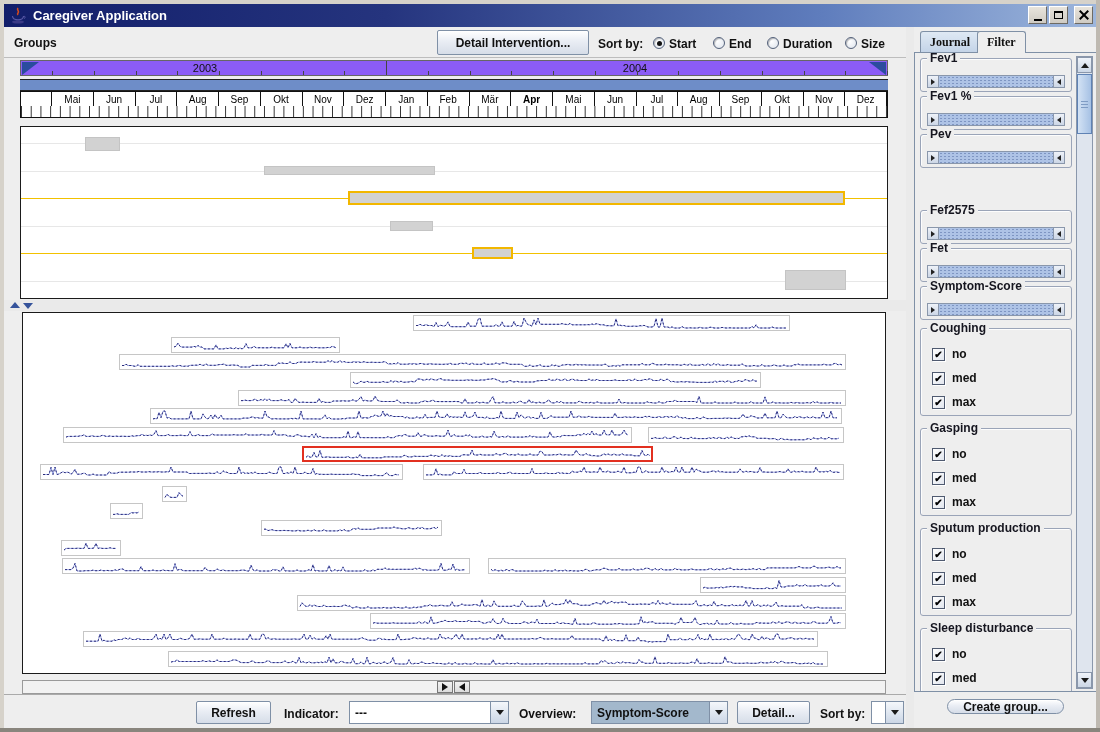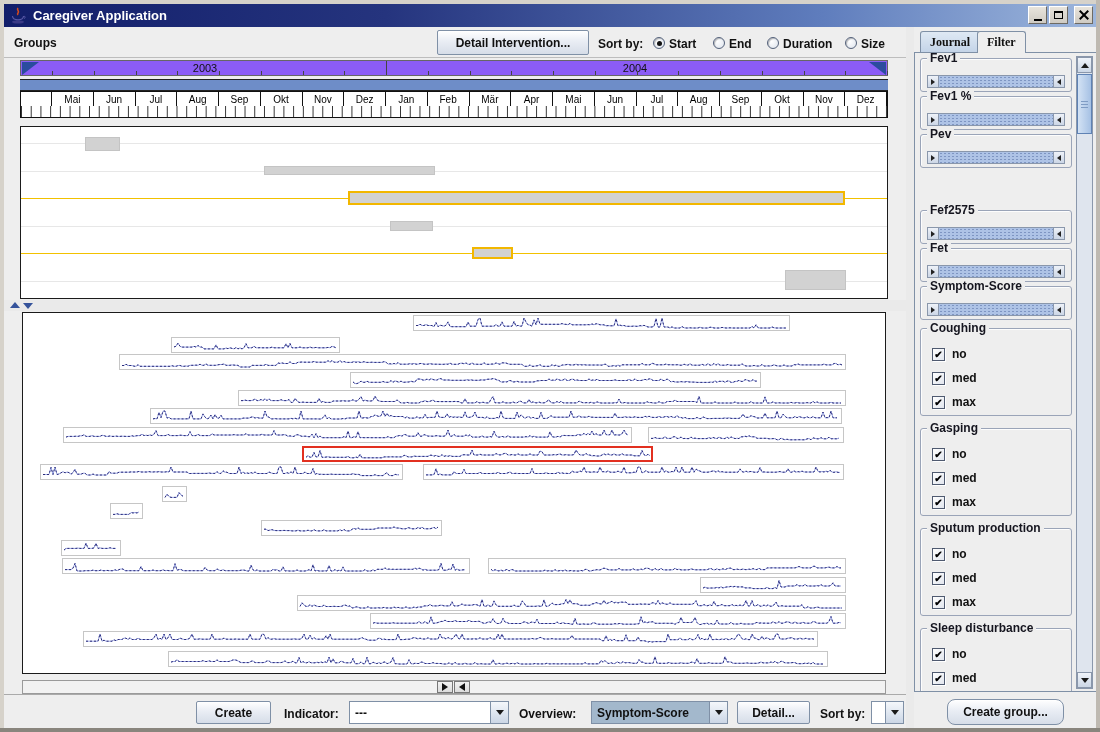--- a/index.html
+++ b/index.html
@@ -157,21 +157,21 @@
       <div class="mcell" style="width: 41.75px;">Jun</div>
       <div class="mcell" style="width: 41.75px;">Jul</div>
       <div class="mcell" style="width: 41.75px;">Aug</div>
       <div class="mcell" style="width: 41.75px;">Sep</div>
       <div class="mcell" style="width: 41.75px;">Okt</div>
       <div class="mcell" style="width: 41.75px;">Nov</div>
       <div class="mcell" style="width: 41.75px;">Dez</div>
       <div class="mcell" style="width: 41.75px;">Jan</div>
       <div class="mcell" style="width: 41.75px;">Feb</div>
       <div class="mcell" style="width: 41.75px;">Mär</div>
-      <div class="mcell" style="width: 41.75px;">Apr</div>
+      <div class="mcell" style="width: 41.75px; font-weight: bold;">Apr</div>
       <div class="mcell" style="width: 41.75px;">Mai</div>
       <div class="mcell" style="width: 41.75px;">Jun</div>
       <div class="mcell" style="width: 41.75px;">Jul</div>
       <div class="mcell" style="width: 41.75px;">Aug</div>
       <div class="mcell" style="width: 41.75px;">Sep</div>
       <div class="mcell" style="width: 41.75px;">Okt</div>
       <div class="mcell" style="width: 41.75px;">Nov</div>
       <div class="mcell" style="width: 41.75px;">Dez</div>
     </div>
   <div class="tl-weeks"></div>
@@ -294,21 +294,21 @@
   <div class="hstrip"></div>
   <span class="stripbtn" style="left:437px;">
       <span class="tr-r"></span>
     </span>
   <span class="stripbtn" style="left:454px;">
       <span class="tr-l"></span>
     </span>
 
   
   <div class="bottombar"></div>
-  <button class="btn" style="left:196px;top:701px;width:75px;height:23px;">Create</button>
+  <button class="btn" style="left:196px;top:701px;width:75px;height:23px;">Refresh</button>
   <span class="lbl" style="left:284px;top:707px;">Indicator:</span>
   <div class="combo" style="left:349px;top:701px;width:160px;">
     <span class="field">---</span>
     <span class="cbtn">
         <span class="tri-down"></span>
       </span>
   </div>
   <span class="lbl" style="left:519px;top:707px;">Overview:</span>
   <div class="combo hlfield" style="left:591px;top:701px;width:137px;">
     <span class="field">Symptom-Score</span>
@@ -463,20 +463,20 @@
         <div class="cbrow" style="top: 18px;">
           <span class="cb">✔</span>
           <span>no</span>
         </div>
         <div class="cbrow" style="top: 42px;">
           <span class="cb">✔</span>
           <span>med</span>
         </div>
       </div>
     </div>
-  <button class="btn" style="left:947px;top:699px;width:117px;height:26px;border-radius:8px;">Create group...</button>
+  <button class="btn" style="left:947px;top:699px;width:117px;height:15px;border-radius:8px;">Create group...</button>
 
   
   <div class="frame f-top"></div>
   <div class="frame f-left"></div>
   <div class="frame f-right"></div>
   <div class="frame f-bottom"></div>
 <span class="radio sel" style="left: 653px; top: 37px;"></span><span class="lbl" style="left: 669px; top: 37px;">Start</span><span class="radio" style="left: 713px; top: 37px;"></span><span class="lbl" style="left: 729px; top: 37px;">End</span><span class="radio" style="left: 767px; top: 37px;"></span><span class="lbl" style="left: 783px; top: 37px;">Duration</span><span class="radio" style="left: 845px; top: 37px;"></span><span class="lbl" style="left: 861px; top: 37px;">Size</span></div>
 
 </body></html>

